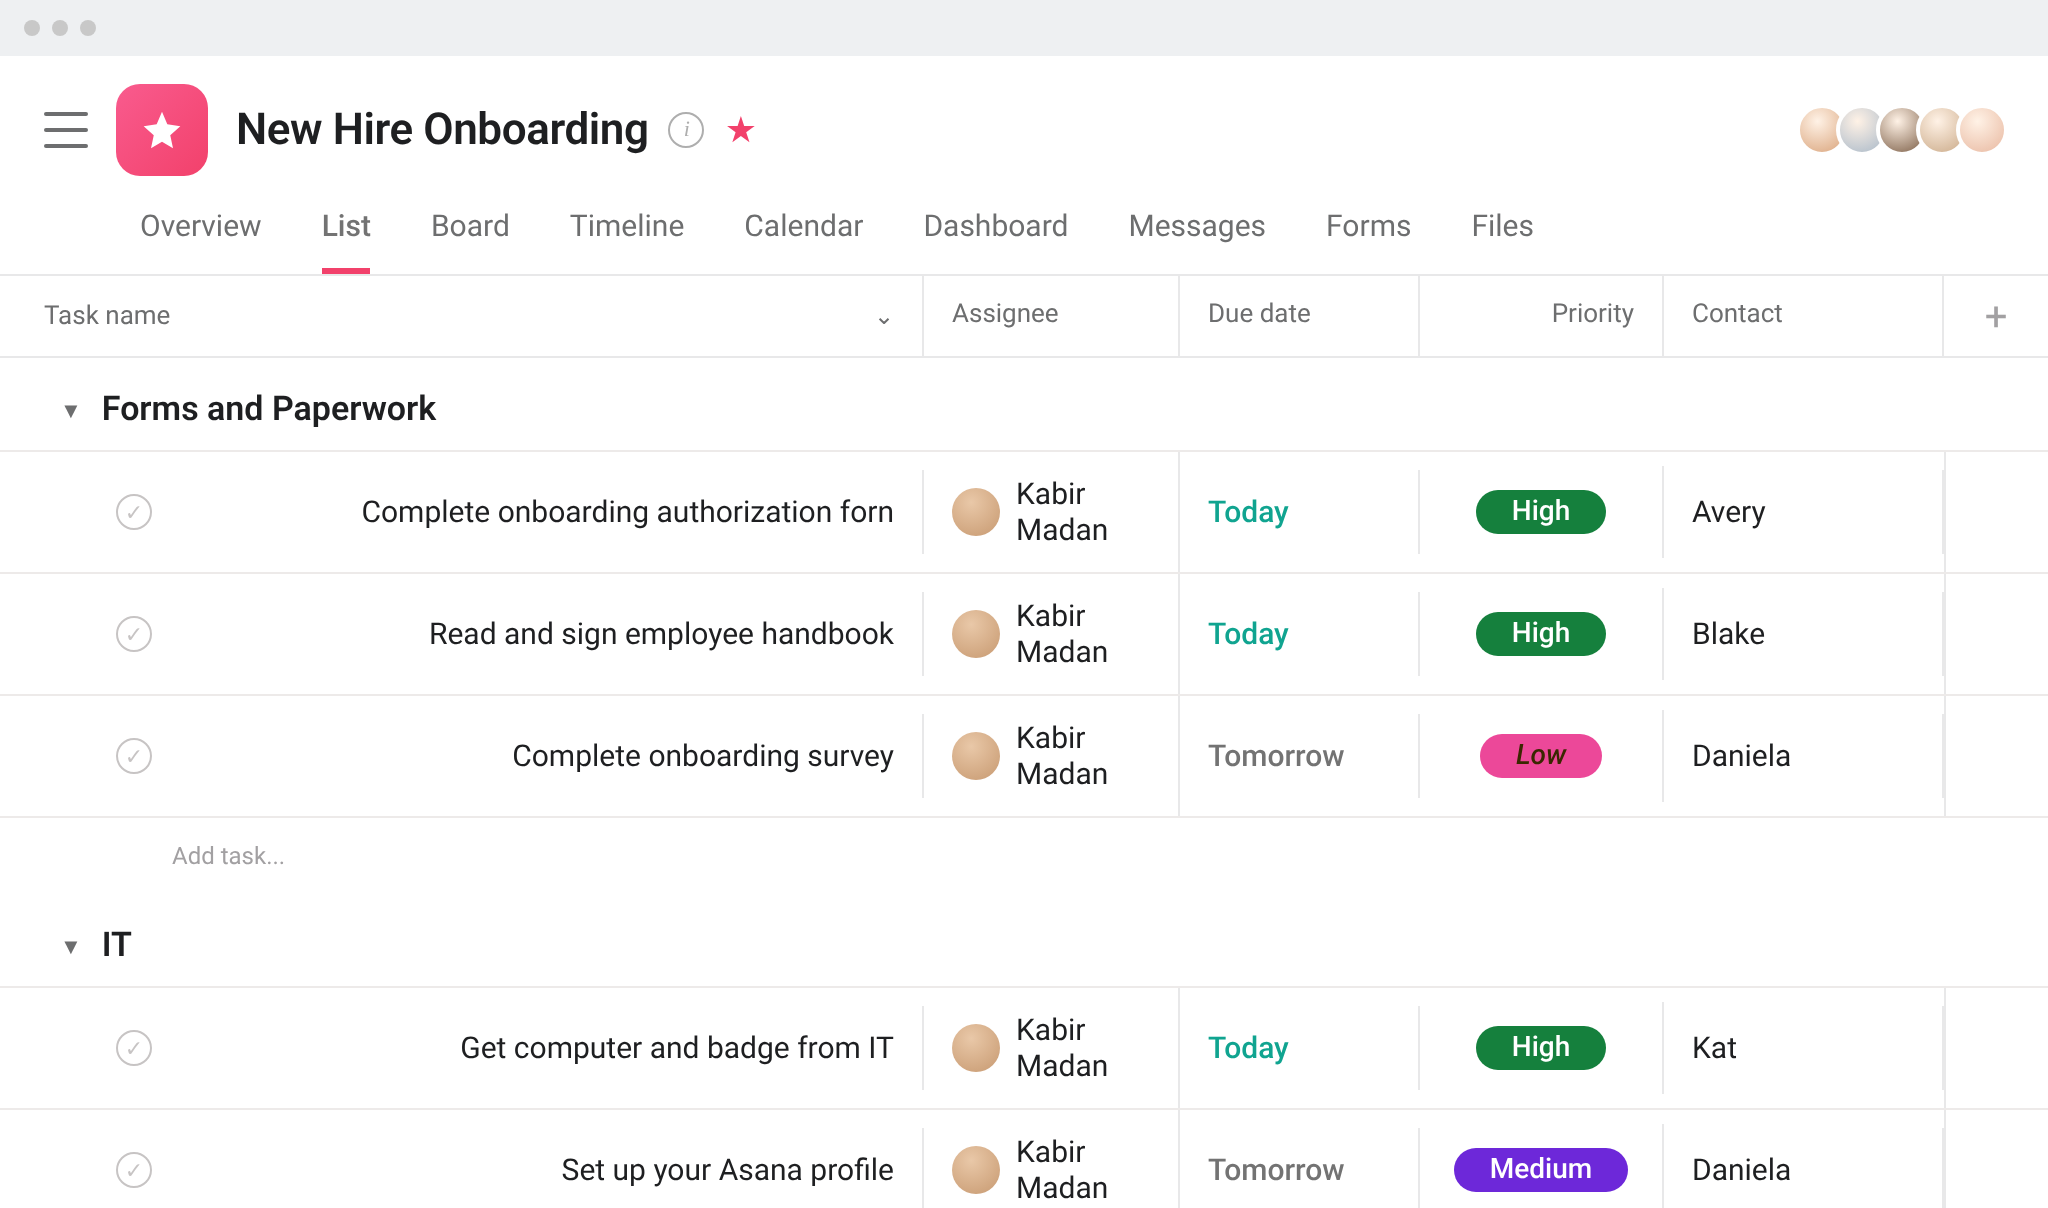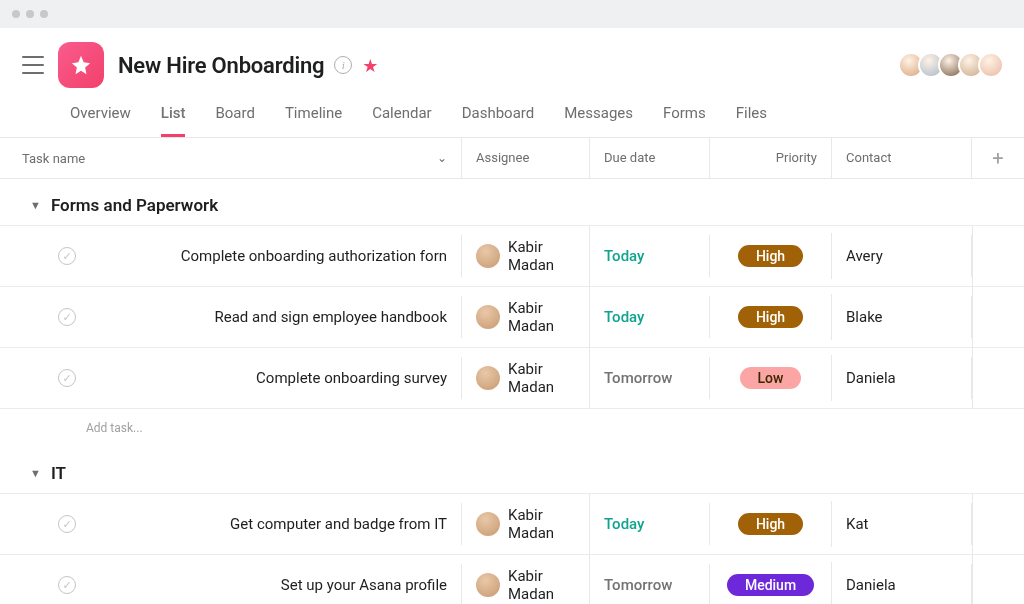--- a/index.html
+++ b/index.html
@@ -91,22 +91,22 @@
       color: #c7c4c4; font-size: 11px; flex-shrink: 0;
     }
     .assignee-cell { display: flex; align-items: center; gap: 8px; }
     .assignee-avatar { width: 24px; height: 24px; border-radius: 50%; background: radial-gradient(circle at 40% 30%, #e9c8a8, #c79970); flex-shrink: 0;}
     .due-today { color: #10a490; font-weight: 500;}
     .due-tomorrow { color: #737373; font-weight: 500;}
     .pill {
       display: inline-block; padding: 3px 18px; border-radius: 14px;
       color: #fff; font-weight: 500; font-size: 14px;
     }
-    .pill-high { background: #a16207; }
-    .pill-low { background: #fca5a5; color: #3a2700;}
+    .pill-high { background: #15803d; }
+    .pill-low { background: #ec4899; color: #3a2700; font-style: italic;}
     .pill-medium { background: #6d28d9; }
     .col-priority-cell { text-align: center; }
     .add-task-row {
       padding: 12px 0 12px 86px; color: #a2a0a2; font-size: 12px;
       border-top: 1px solid #edeae9;
     }
     .task-name-text { color: #1e1f21; }
   </style>
 </head>
 <body>

